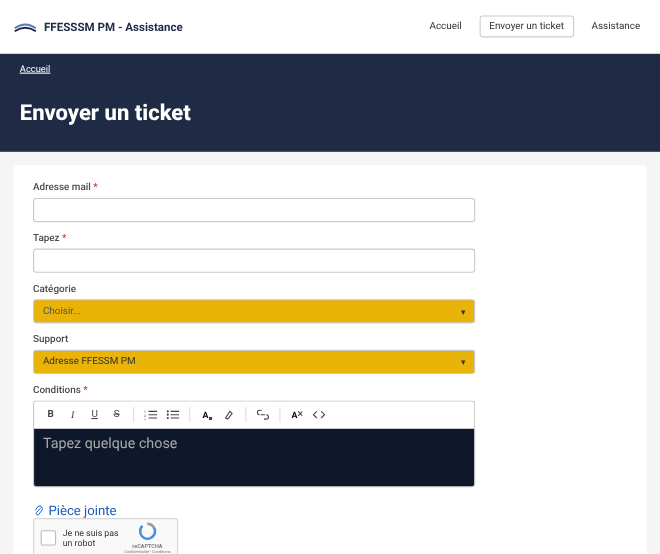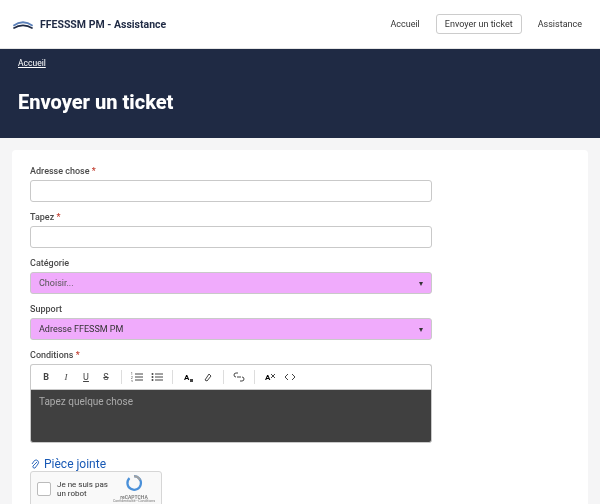--- a/index.html
+++ b/index.html
@@ -12,27 +12,27 @@
   .topnav a { color: #333; text-decoration: none; padding: 4px 6px; cursor: pointer; }
   .topnav a.box { border: 1px solid #ccc; border-radius: 3px; padding: 4px 8px; }
   .hero { background: #1f2a44; color: #fff; padding: 8px 18px 24px; }
   .breadcrumb { font-size: 8.5px; text-decoration: underline; cursor: pointer; }
   .hero h1 { font-size: 20px; font-weight: 800; margin-top: 22px; }
   .card { background: #fff; margin: 12px; border-radius: 4px; padding: 16px 18px 20px; }
   .field { margin-bottom: 10px; }
   .label { font-size: 9px; color: #4a4a4a; font-weight: 500; margin-bottom: 4px; display: block; }
   .req { color: #c0392b; }
   .input { width: 100%; max-width: 402px; height: 22px; border: 1px solid #c9c9c9; border-radius: 3px; padding: 0 6px; font-size: 9px; background: #fff; }
-  .select { display: flex; align-items: center; justify-content: space-between; width: 100%; max-width: 402px; height: 22px; border: 1px solid #c9c9c9; border-radius: 3px; padding: 0 8px; font-size: 9px; background: #f0abfc; color: #555; cursor: pointer; }
+  .select { display: flex; align-items: center; justify-content: space-between; width: 100%; max-width: 402px; height: 22px; border: 1px solid #c9c9c9; border-radius: 3px; padding: 0 8px; font-size: 9px; background: #eab308; color: #555; cursor: pointer; }
   .select .caret { font-size: 8px; color: #333; }
   .editor-wrap { max-width: 402px; }
   .toolbar { border: 1px solid #c9c9c9; border-bottom: none; border-radius: 3px 3px 0 0; background: #fff; padding: 4px 6px; display: flex; align-items: center; gap: 2px; }
   .tb-btn { width: 18px; height: 16px; display: flex; align-items: center; justify-content: center; color: #444; cursor: pointer; font-size: 9px; border-radius: 2px; }
   .tb-sep { width: 1px; height: 14px; background: #ddd; margin: 0 4px; }
-  .editor { border: 1px solid #c9c9c9; border-radius: 0 0 3px 3px; min-height: 54px; padding: 6px 8px; font-size: 10px; color: #aaa; background: #404040; }
+  .editor { border: 1px solid #c9c9c9; border-radius: 0 0 3px 3px; min-height: 54px; padding: 6px 8px; font-size: 13px; color: #aaa; background: #0f172a; }
   .attach { display: flex; align-items: center; gap: 4px; color: #1859b5; font-size: 12px; margin-top: 14px; cursor: pointer; max-width: 402px; }
   .recaptcha { border: 1px solid #d6d6d6; border-radius: 3px; width: 132px; height: 36px; display: flex; align-items: center; padding: 0 6px; background: #f9f9f9; }
   .recaptcha .chk { width: 14px; height: 14px; border: 1.5px solid #bbb; border-radius: 2px; background: #fff; }
   .recaptcha .txt { font-size: 8px; color: #333; margin-left: 6px; flex: 1; }
   .recaptcha .logo { font-size: 5px; color: #777; text-align: center; line-height: 1.1; }
   .recaptcha .badge { width: 18px; height: 18px; margin-bottom: 1px; }
 </style>
 </head>
 <body>
 
@@ -52,21 +52,21 @@
 </div>
 
 <div class="hero">
   <span class="breadcrumb">Accueil</span>
   <h1>Envoyer un ticket</h1>
 </div>
 
 <div class="card">
 
   <div class="field">
-    <label class="label"><span>Adresse chose</span> <span class="req">*</span></label>
+    <label class="label"><span>Adresse mail</span> <span class="req">*</span></label>
     <input class="input" type="text" style="">
   </div>
 
   <div class="field">
     <label class="label"><span>Tapez</span> <span class="req">*</span></label>
     <input class="input" type="text" style="">
   </div>
 
   <div class="field">
     <label class="label">Catégorie</label>

